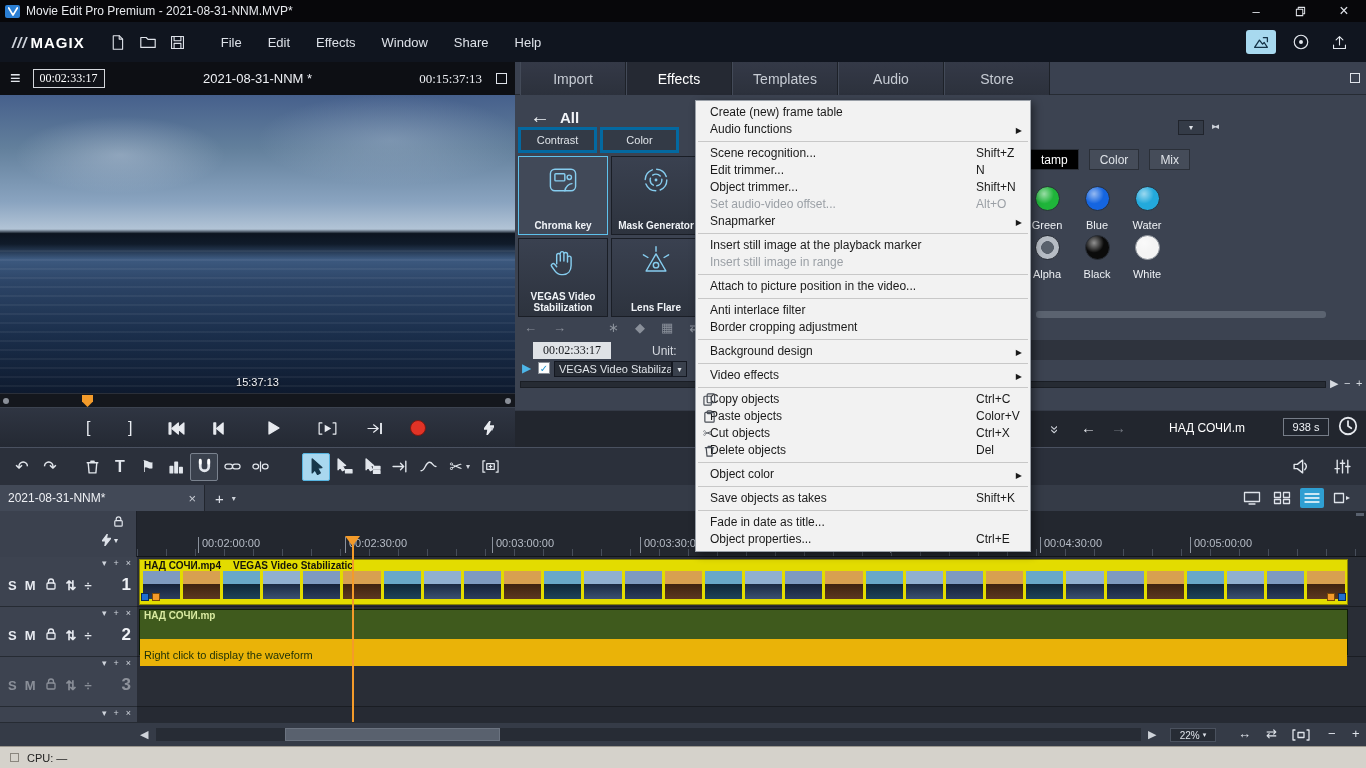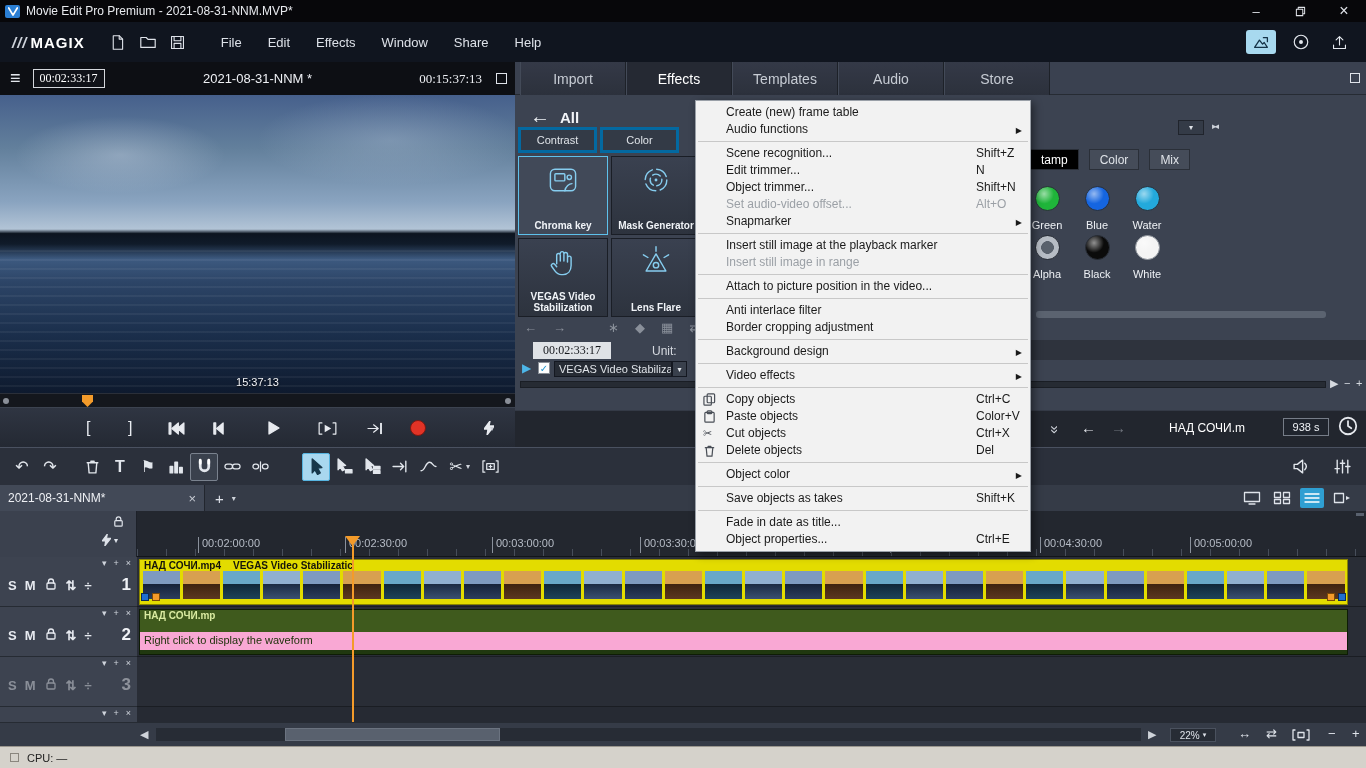--- a/index.html
+++ b/index.html
@@ -138,43 +138,43 @@
   .cv-title{height:11px;display:flex;gap:12px;padding:0 4px;font-size:10px;font-weight:bold;color:#15150a;line-height:11px;white-space:nowrap;overflow:hidden}
   #thumbs{display:flex;height:28px;padding:0 1px}
   .thumb{flex:1;margin:0 1.5px;background:#23344c}
   .t0{background:linear-gradient(#7e9ac0 45%,#16233a 48%,#2c3e5c)}
   .t1{background:linear-gradient(#d8a050 45%,#402410 48%,#5c3820)}
   .t2{background:linear-gradient(#68a8c8 45%,#10283a 48%,#1e4258)}
   .t3{background:linear-gradient(#90b0d0 45%,#1c2c44 48%,#3a5070)}
   .handle{position:absolute;width:8px;height:8px;border:1px solid #0a2a55}
   .h-blue{background:#1f6fd0}.h-orange{background:#f49b2a;border-color:#7c4a08}
   .clip-audio{position:absolute;left:139px;top:609px;width:1209px;height:46px;background:#20380f;border:1px solid #0e1c05}
-  .ca-title{height:22px;background:#3f5a1d;font-size:10px;font-weight:bold;color:#d9eaa0;line-height:11px;padding:0 4px}
-  .ca-upper{height:18px;background:#f9a8d4;font-size:11px;color:#1c3008;padding:2px 4px}
+  .ca-title{height:29px;background:#3f5a1d;font-size:10px;font-weight:bold;color:#d9eaa0;line-height:11px;padding:0 4px}
+  .ca-upper{height:27px;background:#eab308;font-size:11px;color:#1c3008;padding:10px 4px}
   .playhead-line{position:absolute;left:352px;top:545px;width:2px;height:177px;background:#f49b2a;z-index:6}
   .playhead-tri{position:absolute;left:345px;top:536px;width:15px;height:10px;background:#f49b2a;clip-path:polygon(0 0,100% 0,50% 100%);z-index:6}
   .vscroll-dash{position:absolute;left:1356px;top:513px;width:8px;height:3px;background:#59616e}
 
   
   .hscroll{position:absolute;left:0;top:722px;width:1366px;height:24px;background:#353b47;border-top:1px solid #262b33}
   .hs-btn{position:absolute;top:5px;color:#cfd3da;font-size:11px}
   .hs-track{position:absolute;left:156px;top:5px;width:985px;height:13px;background:#272c35}
   .hs-thumb{position:absolute;left:285px;top:5px;width:215px;height:13px;background:#59616e;border:1px solid #6b7380}
   .zoom-chip{position:absolute;left:1170px;top:5px;width:46px;height:14px;background:#272c35;border:1px solid #4a515e;color:#dfe3ea;font-size:10px;display:flex;align-items:center;justify-content:center;gap:3px}
   .hs-ic{position:absolute;top:3px;color:#dfe3ea;font-size:13px}
   .hs-ic svg{width:18px;height:12px}
 
   
   .statusbar{position:absolute;left:0;top:746px;width:1366px;height:22px;background:#d5d2cb;border-top:1px solid #9a968e;display:flex;align-items:center;color:#1d1d1d}
   .sb-ic{width:9px;height:9px;border:1px solid #8a867e;margin:0 8px 0 10px}
   .sb-txt{font-size:11px}
 
   
   .cmenu{position:absolute;left:695px;top:100px;width:336px;background:#f2f2f2;border:1px solid #9aa0a8;box-shadow:3px 3px 8px rgba(0,0,0,.45);z-index:50;padding:3px 0;color:#1a1a1a}
-  .cm-item{position:relative;height:17px;line-height:17px;font-size:12px;padding-left:30px;white-space:nowrap}
+  .cm-item{position:relative;height:17px;line-height:17px;font-size:12px;padding-left:14px;white-space:nowrap}
   .cm-item.disabled{color:#9ba0a6}
   .cm-ico{position:absolute;left:7px;top:2px;width:14px;height:14px;color:#4a4f57;font-size:11px;line-height:13px}
   .cm-ico svg{width:13px;height:13px;stroke:#4a4f57}
   .cm-short{position:absolute;left:280px}
   .cm-arrow{position:absolute;right:8px;font-size:8px;top:1px}
   .cm-sep{height:7px;position:relative}
   .cm-sep::after{content:"";position:absolute;left:2px;right:2px;top:3px;height:1px;background:#c8c8c8}
 </style>
 </head>
 <body>

